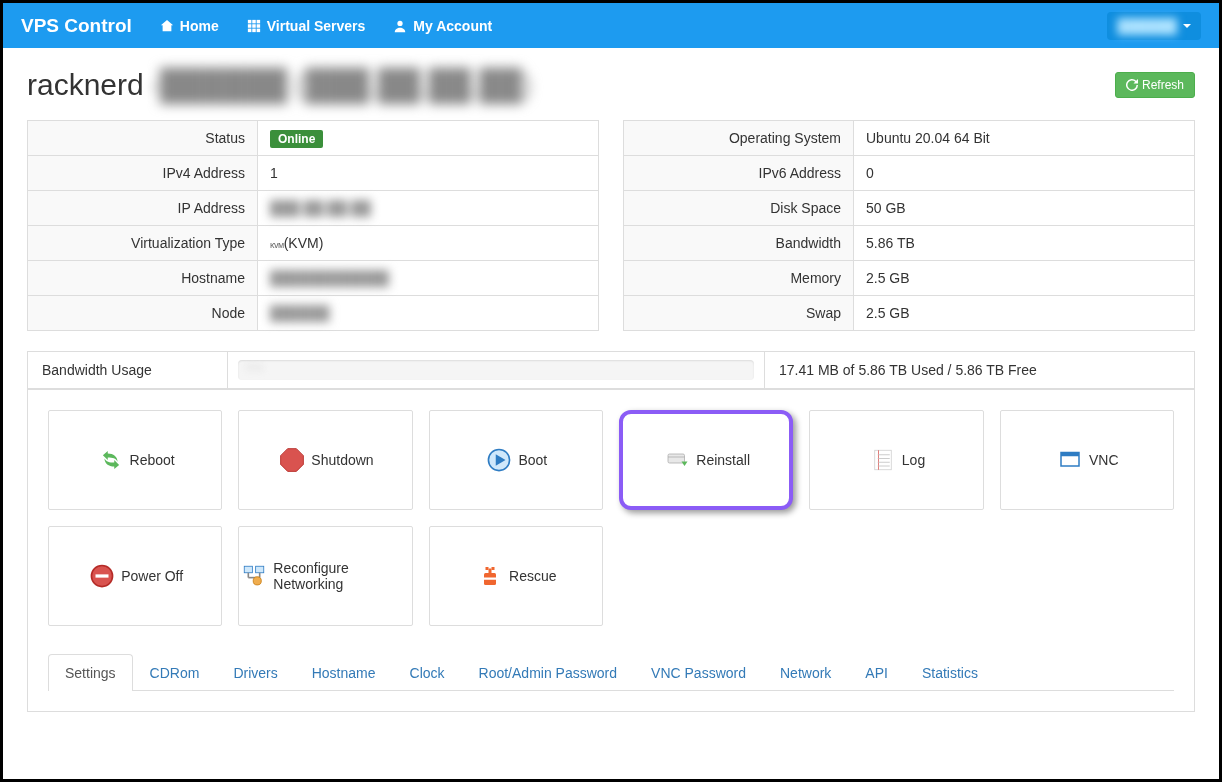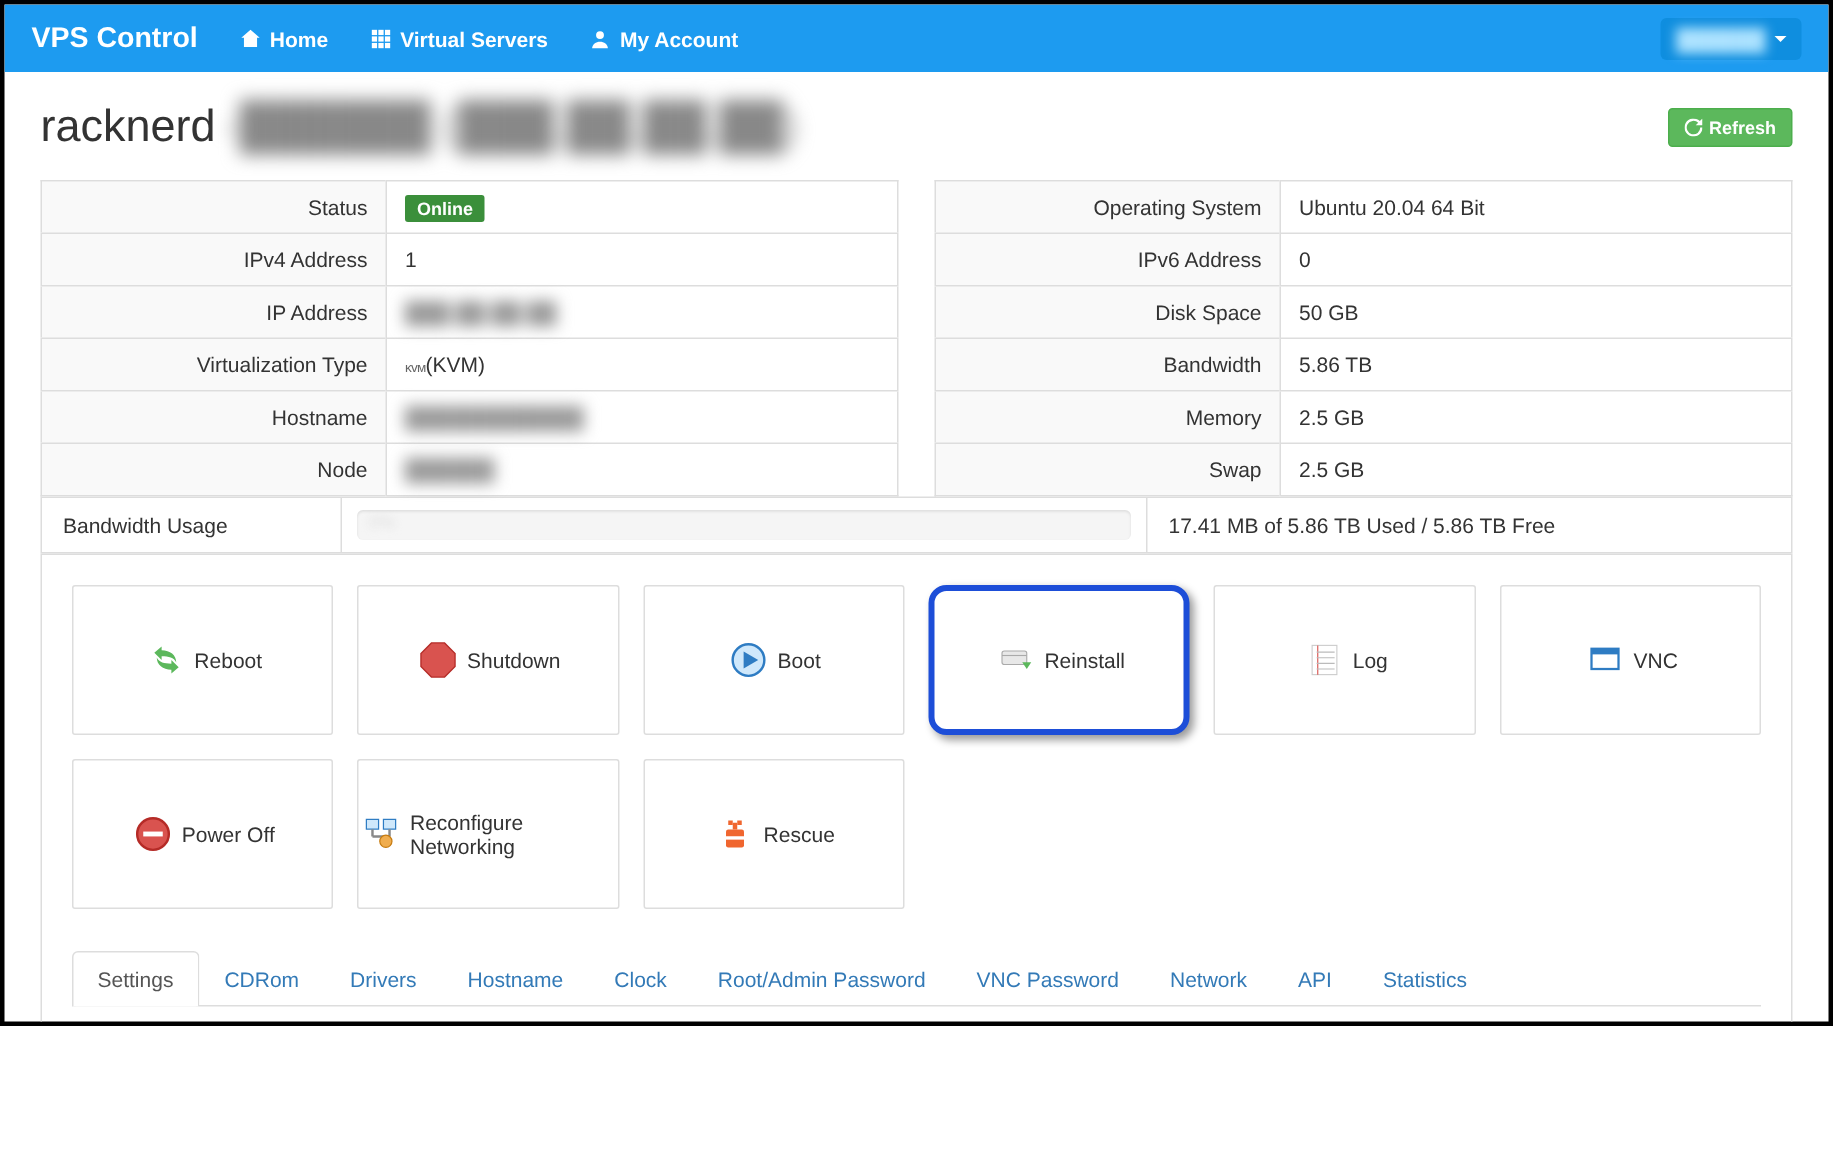--- a/index.html
+++ b/index.html
@@ -1,57 +1,57 @@
 <!DOCTYPE html>
 <html><head>
 <meta charset="utf-8">
 <style>
 * { box-sizing: border-box; margin: 0; padding: 0; }
 body { font-family: "Helvetica Neue", Helvetica, Arial, sans-serif; font-size: 14px; color: #333; background: #fff; }
-.frame { border: 3px solid #000; width: 1222px; height: 684px; overflow: hidden; }
+.frame { border: 3px solid #000; width: 1222px; height: 782px; overflow: hidden; }
 
 
 .navbar { background: #1d9bf0; color: #fff; height: 45px; display: flex; align-items: center; padding: 0 18px; justify-content: space-between; }
 .nav-left { display: flex; align-items: center; gap: 28px; }
 .brand { font-size: 19px; font-weight: 600; }
 .nav-item { display: flex; align-items: center; gap: 6px; font-size: 14px; font-weight: 600; cursor: pointer; }
 .nav-item svg { width: 14px; height: 14px; }
 .user-dd { background: #0f8edf; border-radius: 4px; padding: 6px 10px; display: flex; align-items: center; gap: 6px; cursor: pointer; }
 .user-dd .blur { filter: blur(4px); color: #aee3ff; }
 .caret { width: 0; height: 0; border-left: 4px solid transparent; border-right: 4px solid transparent; border-top: 4px solid #fff; }
 
 .content { padding: 20px 24px; }
 
 .header-row { display: flex; justify-content: space-between; align-items: center; margin-bottom: 18px; }
 .page-title { font-size: 30px; font-weight: 500; color: #333; display: flex; align-items: baseline; gap: 6px; }
 .page-title .blur { filter: blur(6px); color: #888; }
-.btn-refresh { background: #5cb85c; color: #fff; border: 1px solid #4cae4c; border-radius: 3px; padding: 5px 10px; font-size: 12px; display: flex; align-items: center; gap: 4px; cursor: pointer; font-weight: bold; }
+.btn-refresh { background: #5cb85c; color: #fff; border: 1px solid #4cae4c; border-radius: 3px; padding: 5px 10px; font-size: 12px; display: flex; align-items: center; gap: 4px; cursor: pointer; }
 .btn-refresh svg { width: 12px; height: 12px; }
 
-.two-col { display: flex; gap: 24px; }
+.two-col { display: flex; gap: 24px; margin-bottom: 20px; }
 .info-table { flex: 1; border: 1px solid #ddd; border-collapse: collapse; width: 100%; }
 .info-table tr { border-bottom: 1px solid #ddd; }
 .info-table tr:last-child { border-bottom: none; }
 .info-table th { background: #f9f9f9; text-align: right; padding: 9px 12px; width: 230px; font-weight: 400; color: #333; border-right: 1px solid #ddd; }
 .info-table td { padding: 9px 12px; }
 .badge-online { background: #3b8f3b; color: #fff; padding: 2px 8px; font-size: 12px; font-weight: 700; border-radius: 2px; }
 .blur-cell { filter: blur(5px); color: #999; }
 .virt-prefix { font-size: 9px; letter-spacing: -0.5px; color: #666; }
 
 .bw-row { border: 1px solid #ddd; display: flex; align-items: stretch; }
 .bw-label { padding: 10px 14px; width: 200px; border-right: 1px solid #ddd; }
 .bw-bar { flex: 1; padding: 8px 10px; display: flex; align-items: center; }
 .bw-progress { background: #f5f5f5; border-radius: 4px; height: 20px; width: 100%; position: relative; overflow: hidden; box-shadow: inset 0 1px 2px rgba(0,0,0,.1); }
 .bw-progress .pct { position: absolute; left: 8px; top: 1px; color: #ddd; font-size: 12px; filter: blur(3px); }
 .bw-text { padding: 10px 14px; width: 430px; border-left: 1px solid #ddd; }
 
 .panel { border: 1px solid #ddd; padding: 20px; }
 .action-grid { display: grid; grid-template-columns: repeat(6, 1fr); gap: 16px; margin-bottom: 28px; }
 .action-card { border: 1px solid #ddd; border-radius: 2px; height: 100px; display: flex; flex-direction: row; align-items: center; justify-content: center; gap: 4px; cursor: pointer; background: #fff; }
-.action-card.highlight { border: 4px solid #1d4ed8; border-radius: 12px; box-shadow: 3px 3px 6px rgba(0,0,0,0.4); }
+.action-card.highlight { border: 4px solid #8b5cf6; border-radius: 12px; box-shadow: 3px 3px 6px rgba(0,0,0,0.4); }
 .action-card .ic { width: 30px; height: 30px; display: flex; align-items: center; justify-content: center; }
 .action-card .lbl { font-size: 14px; color: #333; }
 
 .tabs { display: flex; border-bottom: 1px solid #ddd; }
 .tab { padding: 10px 16px; color: #337ab7; cursor: pointer; border: 1px solid transparent; border-bottom: none; margin-bottom: -1px; border-radius: 4px 4px 0 0; text-align: right; }
 .tab.active { color: #555; background: #fff; border-color: #ddd #ddd #fff; }
 </style>
 </head>
 <body>
 <div class="frame">

